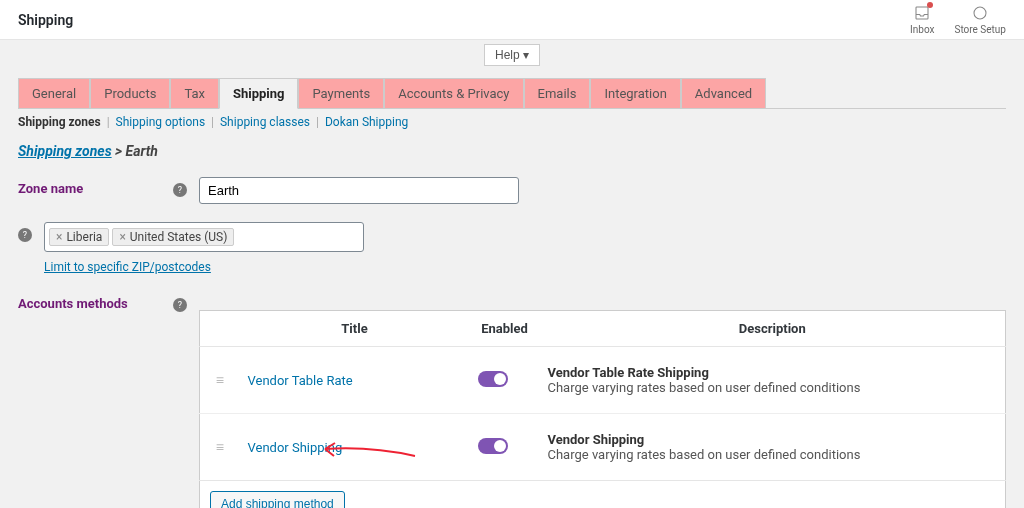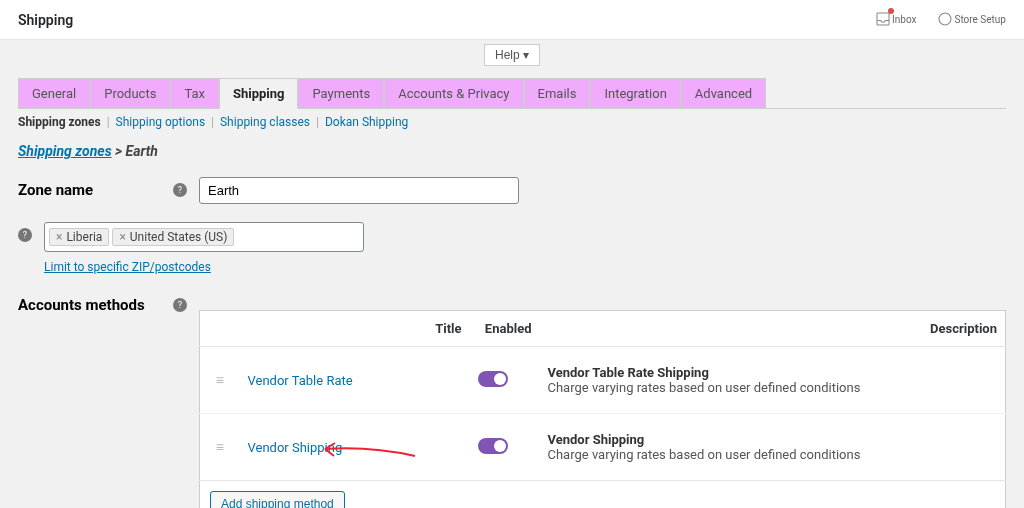--- a/index.html
+++ b/index.html
@@ -1,48 +1,48 @@
 <!DOCTYPE html>
 <html><head>
 <meta charset="utf-8">
 <style>
   * { box-sizing: border-box; margin: 0; padding: 0; }
   body { font-family: -apple-system, BlinkMacSystemFont, "Segoe UI", Roboto, Helvetica, Arial, sans-serif; font-size: 13px; color: #32373c; background: #f1f1f1; width: 1024px; }
   .topbar { background: #fff; height: 40px; display: flex; align-items: center; justify-content: space-between; padding: 0 18px; border-bottom: 1px solid #e5e5e5; }
   .topbar .title { font-weight: 600; font-size: 14px; color: #23282d; }
   .topbar .right { display: flex; gap: 20px; align-items: center; }
-  .topbar .iconbtn { display: flex; flex-direction: row; align-items: center; font-size: 10px; color: #666; cursor: pointer; }
+  .topbar .iconbtn { display: flex; flex-direction: column; align-items: center; font-size: 10px; color: #666; cursor: pointer; }
   .topbar .iconbtn svg { width: 18px; height: 18px; stroke: #888; fill: none; stroke-width: 1.4; }
   .dot { position: absolute; top: -2px; right: -2px; width: 6px; height: 6px; background: #d94f4f; border-radius: 50%; }
   .iconwrap { position: relative; }
   .utilrow { display: flex; justify-content: center; padding: 4px 18px 0 18px; }
   .helpbtn { background: #fff; border: 1px solid #ccc; padding: 3px 10px; font-size: 12px; color: #555; cursor: pointer; }
   .tabs { display: flex; margin: 12px 18px 0 18px; border-bottom: 1px solid #ccc; }
-  .tab { background: #f0abfc; border: 1px solid #ccc; border-bottom: none; padding: 7px 13px; font-size: 13px; color: #555; margin-right: 0; cursor: pointer; }
+  .tab { background: #fca5a5; border: 1px solid #ccc; border-bottom: none; padding: 7px 13px; font-size: 13px; color: #555; margin-right: 0; cursor: pointer; }
   .tab + .tab { border-left: 1px solid #ccc; }
   .tab.active { background: #f1f1f1; font-weight: 700; color: #222; border-bottom: 1px solid #f1f1f1; margin-bottom: -1px; }
   .subnav { margin: 6px 18px 0 18px; font-size: 12px; color: #555; }
   .subnav a { color: #0073aa; text-decoration: none; }
   .subnav .current { font-weight: 700; color: #333; }
   .subnav .sep { color: #aaa; margin: 0 3px; }
   .breadcrumb { margin: 14px 18px 0 18px; font-size: 14px; font-weight: 700; color: #444; font-style: italic; }
   .breadcrumb a { color: #0073aa; text-decoration: underline; }
   .formrow { display: flex; align-items: flex-start; margin: 18px 18px 0 18px; }
-  .formrow .label { width: 155px; font-weight: 700; font-size: 15px; color: #000000; padding-top: 4px; }
+  .formrow .label { width: 155px; font-weight: 700; font-size: 13px; color: #701a75; padding-top: 4px; }
   .helpicon { display: inline-flex; align-items: center; justify-content: center; width: 14px; height: 14px; border-radius: 50%; background: #777; color: #fff; font-size: 9px; margin-right: 12px; margin-top: 6px; cursor: pointer; flex-shrink: 0; }
   .fieldcol { flex: 0 0 320px; }
   .txtinput { width: 320px; padding: 5px 8px; border: 1px solid #7e8993; border-radius: 3px; background: #fff; font-size: 13px; }
   .tagbox { width: 320px; min-height: 30px; padding: 3px 4px; border: 1px solid #7e8993; border-radius: 3px; background: #fff; display: flex; flex-wrap: wrap; gap: 3px; align-items: center; cursor: text; }
   .chip { display: inline-flex; align-items: center; background: #eee; border: 1px solid #ccc; border-radius: 2px; padding: 1px 6px; font-size: 12px; color: #444; }
   .chip .x { color: #888; margin-right: 4px; cursor: pointer; }
   .limitlink { display: inline-block; margin-top: 8px; color: #0073aa; text-decoration: underline; font-size: 12px; }
   .methods-table { margin: 18px 0 0 0; flex: 1; margin-right: 0; }
   .methodsrow .fieldcol { flex: 1; margin-right: 0; }
   .methods-table table { width: 100%; border-collapse: collapse; background: #fff; border: 1px solid #ccc; }
-  .methods-table th { text-align: right; font-size: 13px; font-weight: 700; padding: 10px 8px; border-bottom: 1px solid #e5e5e5; }
+  .methods-table th { text-align: center; font-size: 13px; font-weight: 700; padding: 10px 8px; border-bottom: 1px solid #e5e5e5; }
   .methods-table td { padding: 18px 8px; border-bottom: 1px solid #eee; vertical-align: middle; font-size: 13px; }
   .methods-table tr.lastdata td { border-bottom: 1px solid #e5e5e5; }
   .dragh { color: #bbb; cursor: move; display: inline-block; font-size: 14px; }
   .mtitle { color: #0073aa; cursor: pointer; }
   .desc strong { display: block; color: #333; }
   .desc span { color: #555; }
   .toggle { width: 30px; height: 16px; background: #7f54b3; border-radius: 10px; position: relative; cursor: pointer; display: inline-block; }
   .toggle .knob { position: absolute; right: 2px; top: 2px; width: 12px; height: 12px; background: #fff; border-radius: 50%; }
   .addbtn { margin: 10px; padding: 5px 10px; border: 1px solid #0073aa; background: #f7f7f7; color: #0073aa; border-radius: 3px; cursor: pointer; font-size: 12px; }
   .methods-table tfoot td { padding: 0; border: none; }

